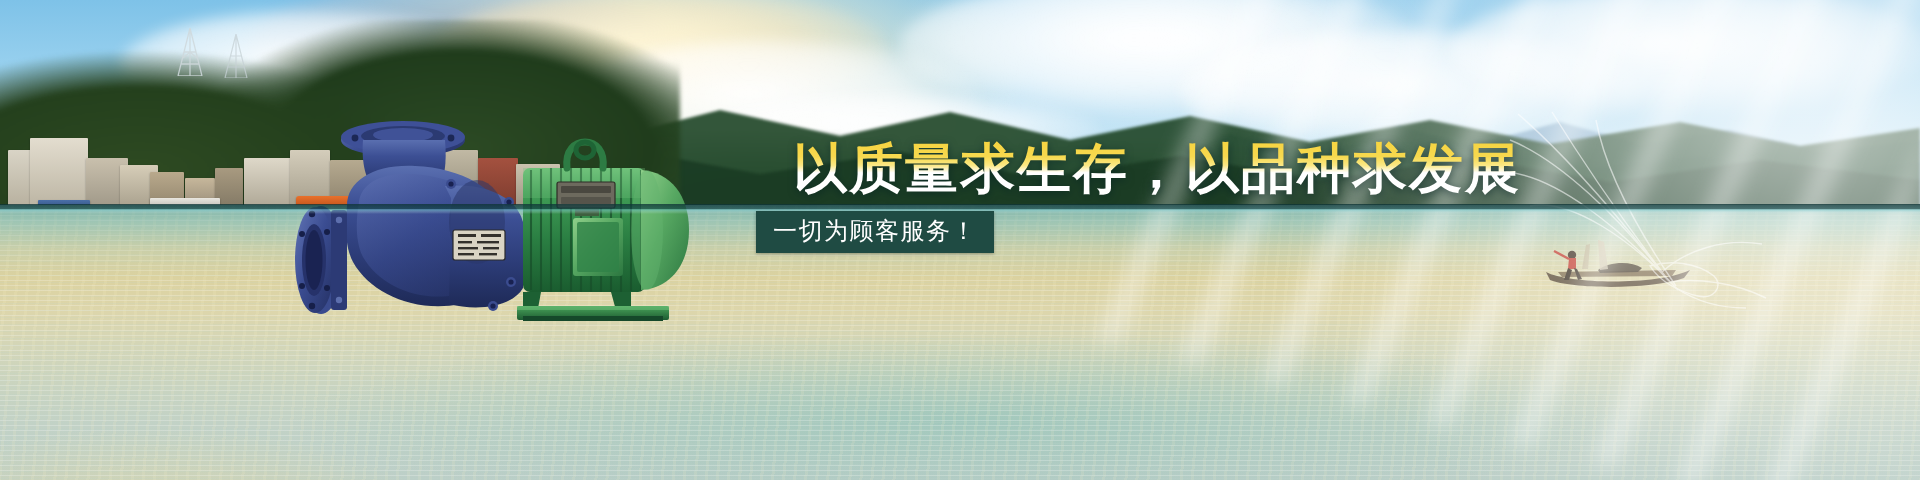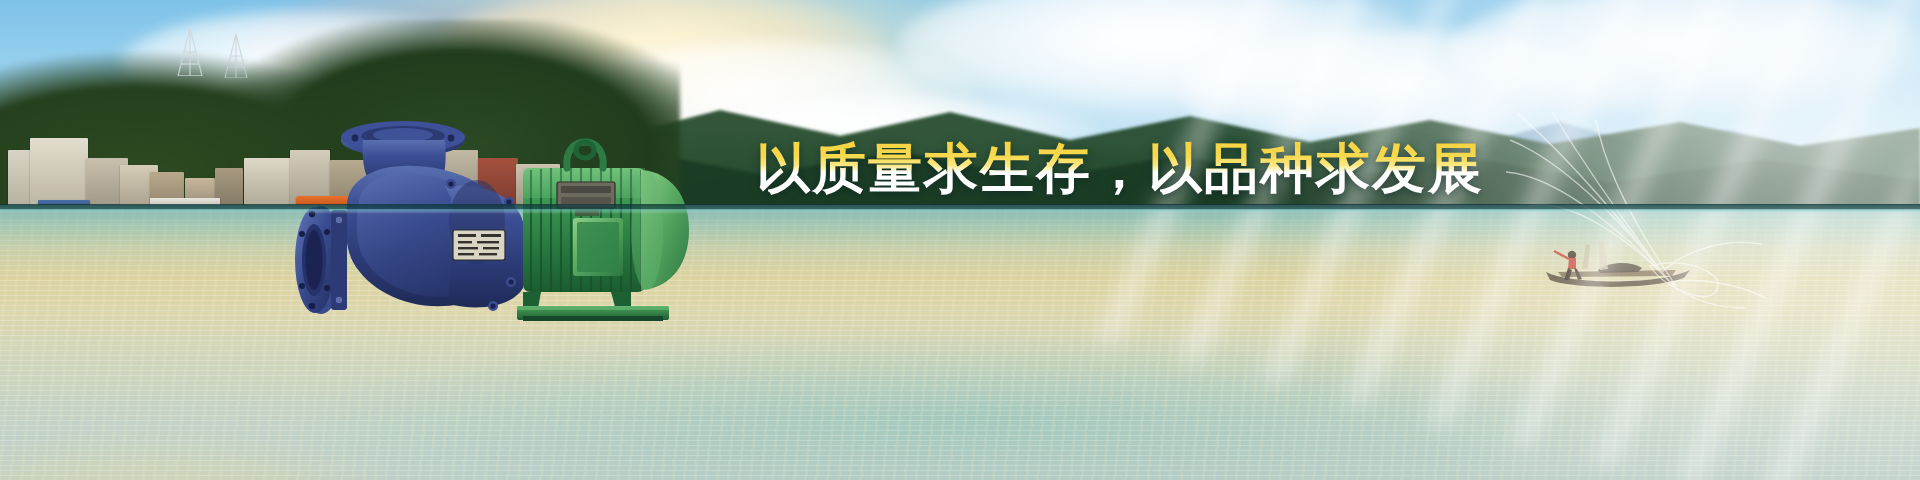--- a/index.html
+++ b/index.html
@@ -163,20 +163,21 @@
     letter-spacing:2px;
     white-space:nowrap;
     background:linear-gradient(to bottom,
       #f6d23d 0%, #f7d94f 30%, #fbe884 44%,
       #ffffff 56%, #ffffff 100%);
     -webkit-background-clip:text;
             background-clip:text;
     color:transparent;
     -webkit-text-fill-color:transparent;
     filter:drop-shadow(0 2px 4px rgba(0,30,35,.55));
+    margin-left:37px;
   }
   .subtitle {
     margin-top:11px;
     font-family:"Liberation Sans", sans-serif;
     font-size:23px; font-weight:400; line-height:30px;
     color:#2a3c44;
     letter-spacing:.1px;
     white-space:nowrap;
     text-shadow:0 1px 1px rgba(255,255,255,.45);
   }
@@ -411,15 +412,16 @@
     <path d="M356,182 L362,204 L376,204 L376,182 Z" fill="#1d6033"></path>
     <rect x="262" y="196" width="152" height="14" rx="2" fill="url(#baseG)"></rect>
     <rect x="262" y="196" width="152" height="4" fill="#6dbf79" opacity="0.55"></rect>
     <rect x="268" y="206" width="140" height="5" fill="#15482a"></rect>
   </svg>
 
   <div class="divider"></div>
 
   <div class="copy">
     <div class="headline">以质量求生存，以品种求发展</div>
+    <div class="badge">一切为顾客服务！</div>
   </div>
 
 </div>
 
 </body></html>

